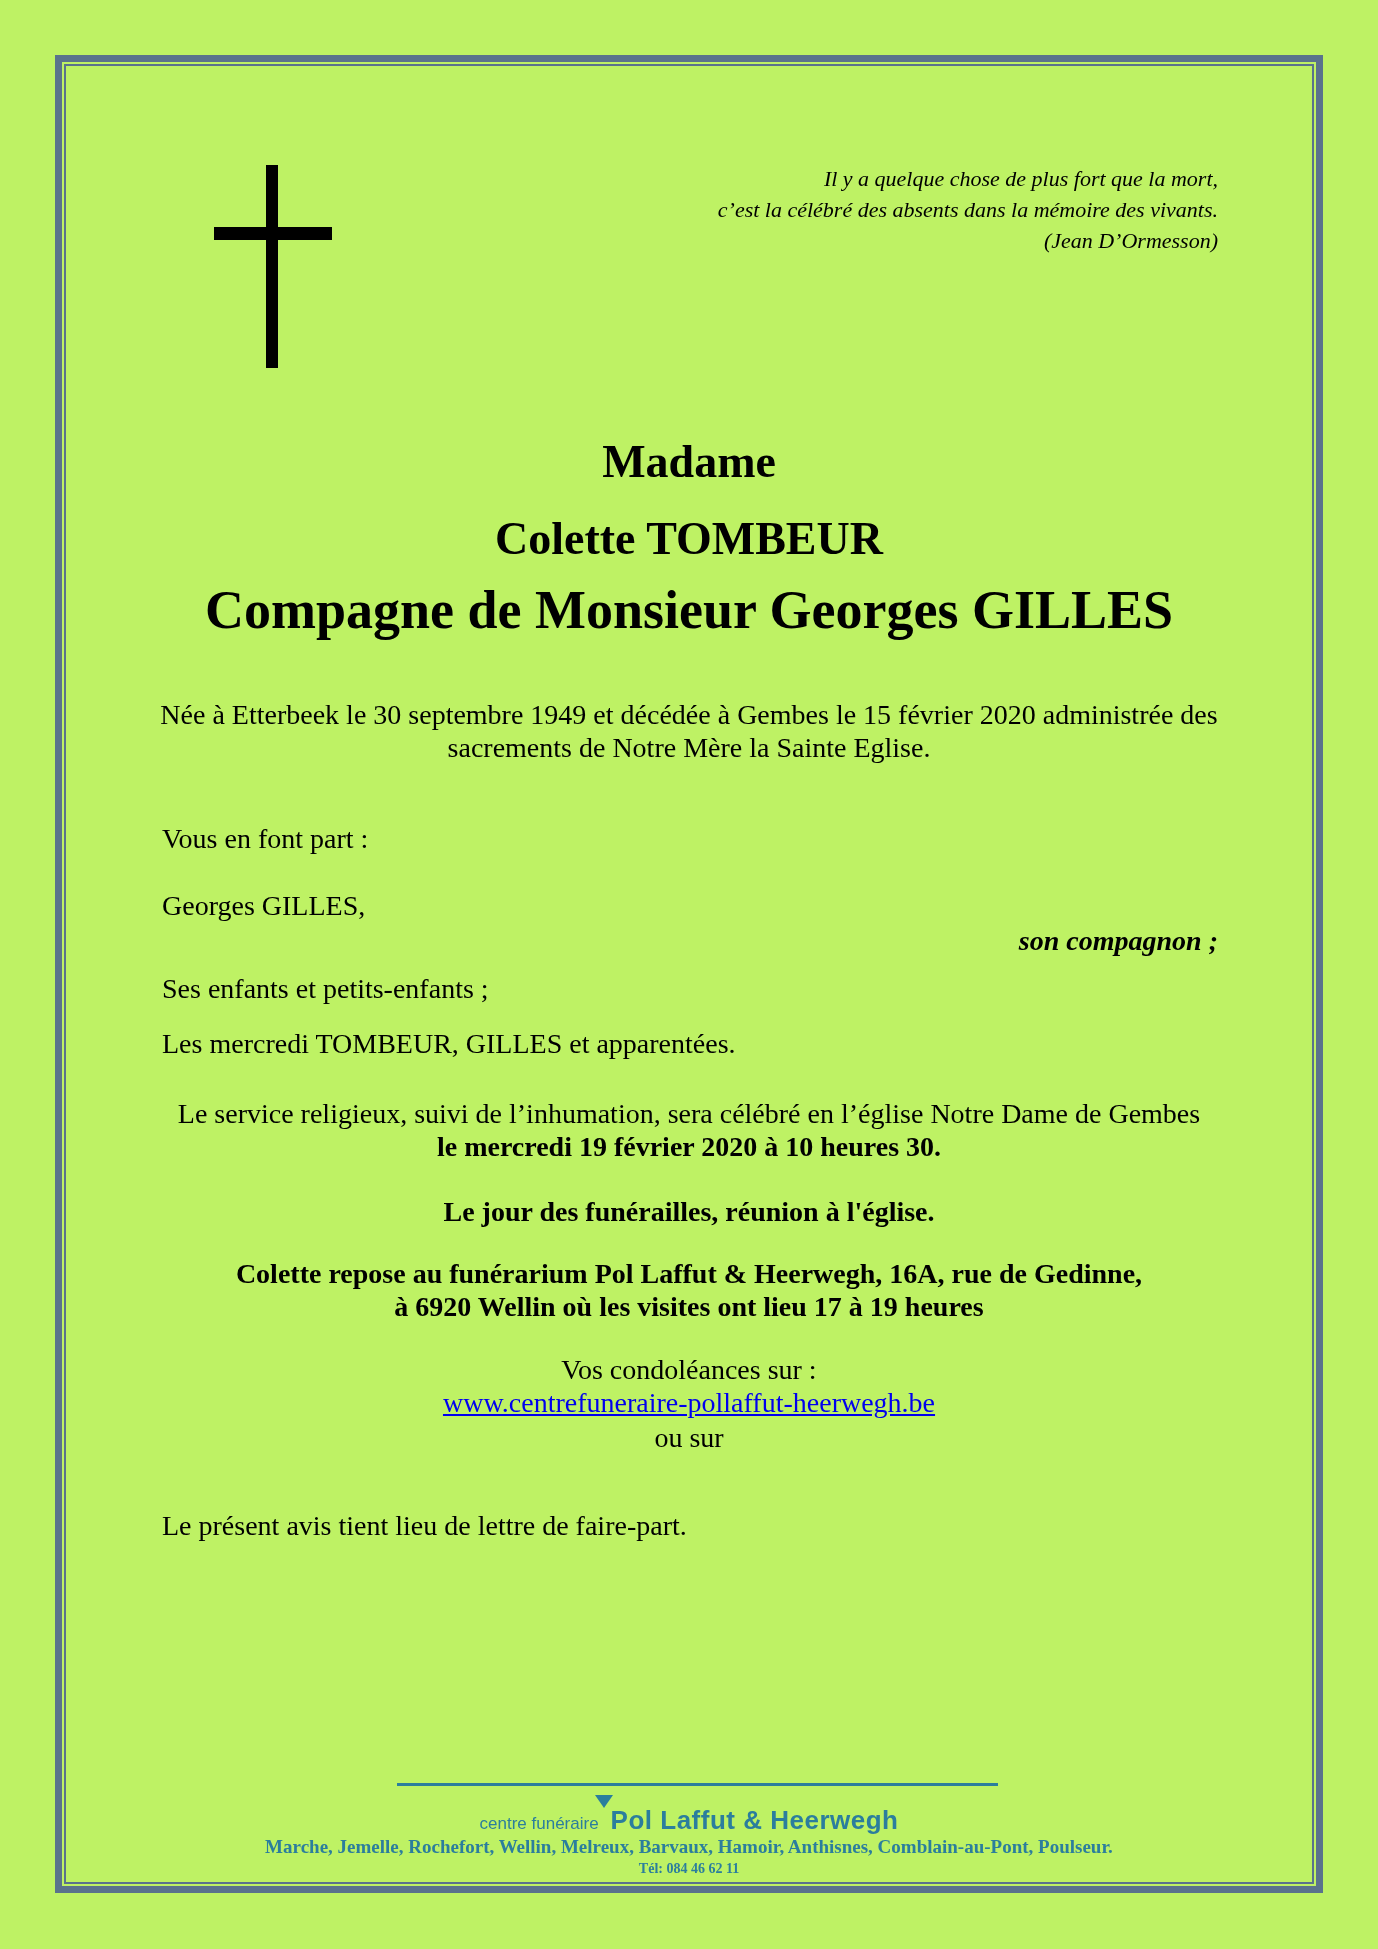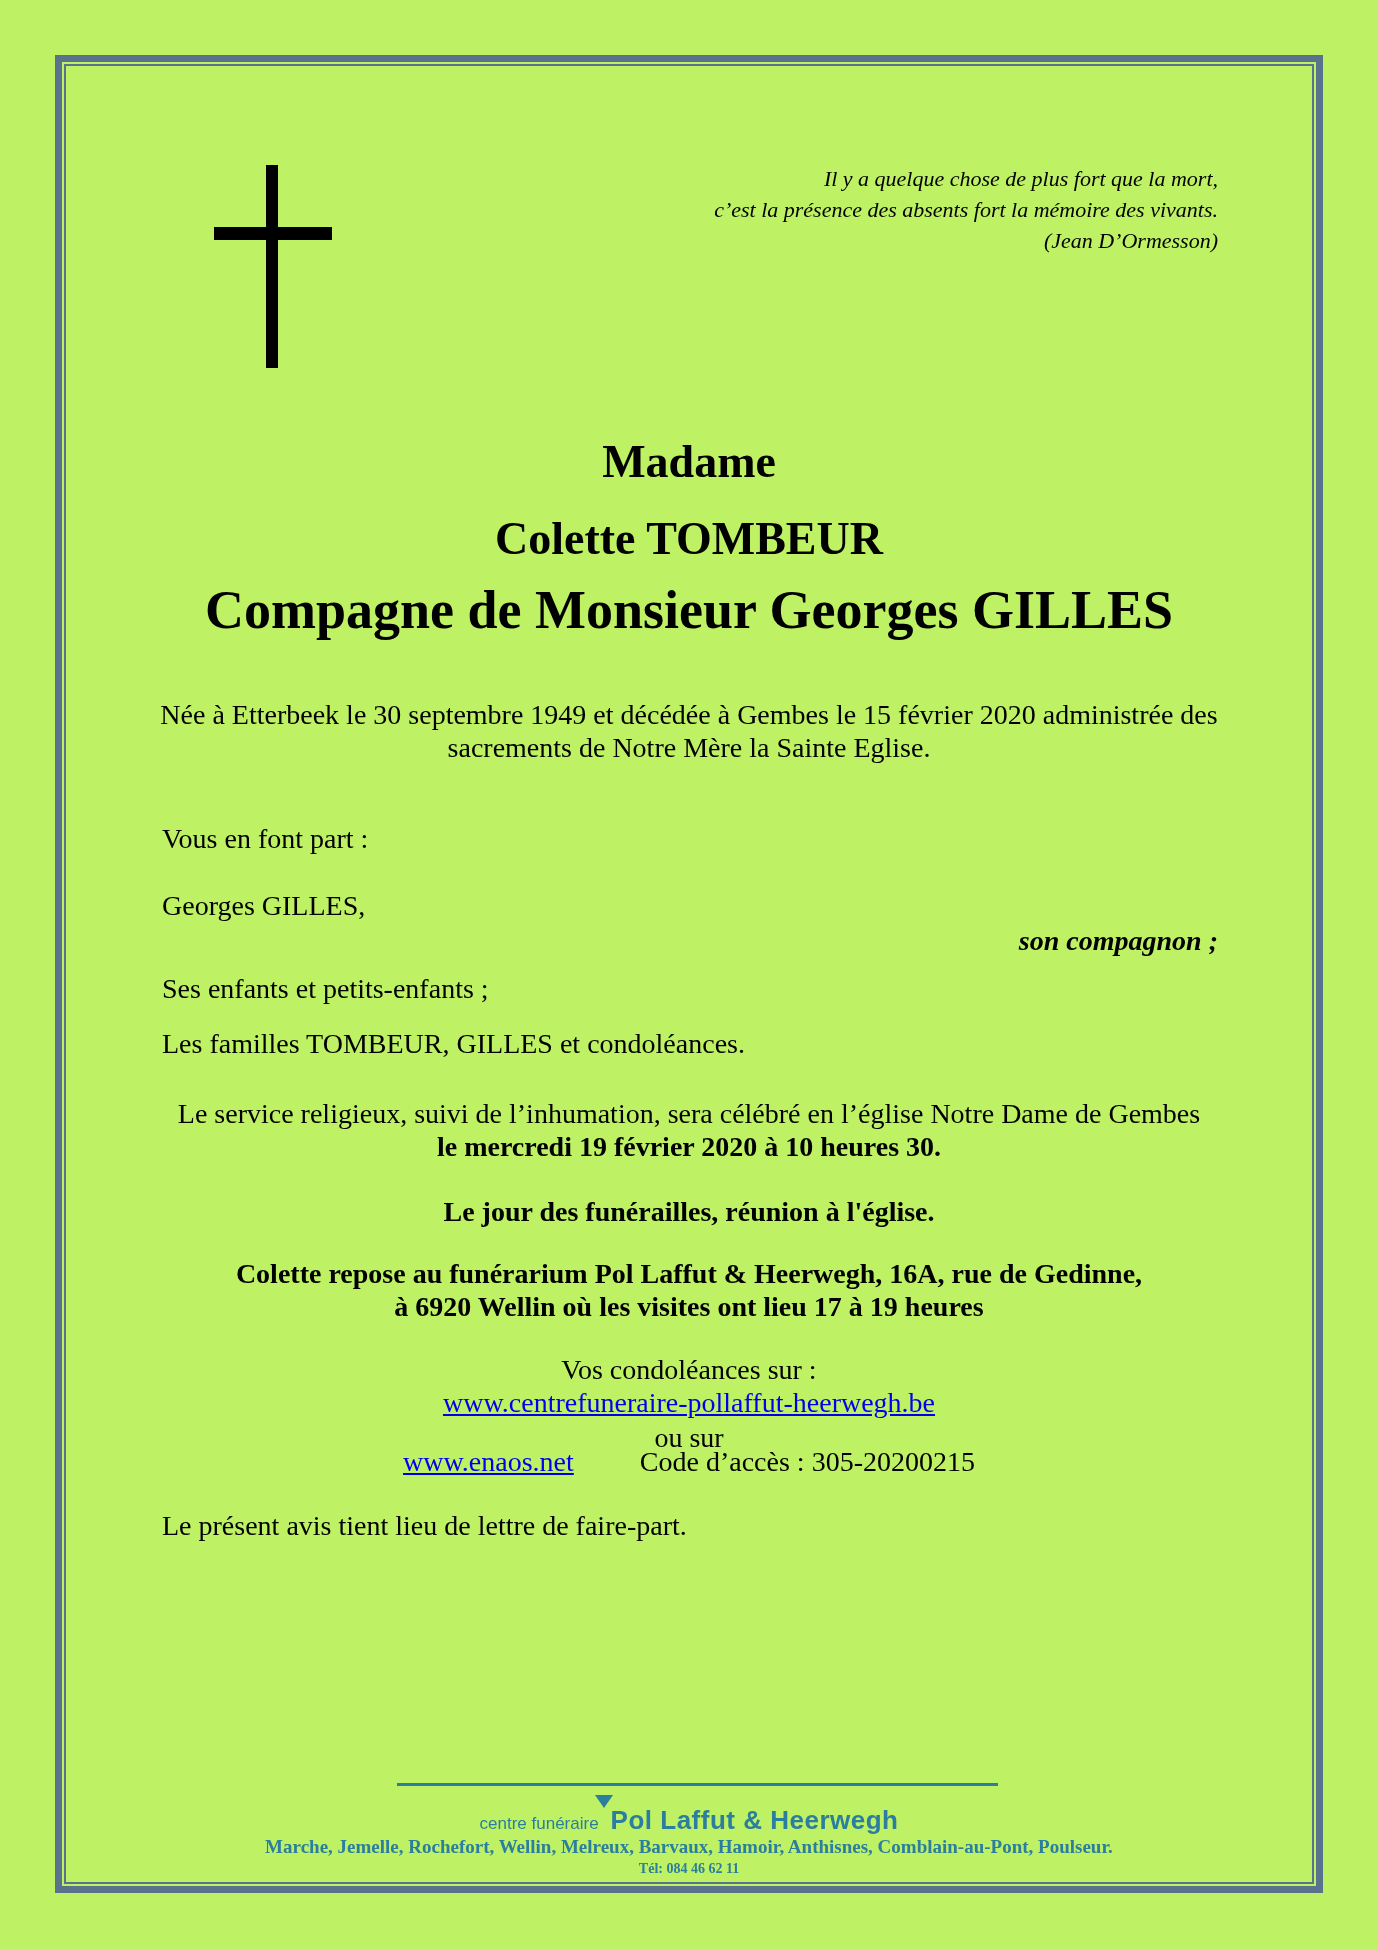--- a/index.html
+++ b/index.html
@@ -83,62 +83,58 @@
     <div class="frame-inner"></div>
   </div>
 
   <div class="cross">
     <div class="vbar"></div>
     <div class="hbar"></div>
   </div>
 
   <div class="quote">
     <div>Il y a quelque chose de plus fort que la mort,</div>
-    <div>c’est la présence des absents fort la mémoire des vivants.</div>
+    <div>c’est la célébré des absents dans la mémoire des vivants.</div>
     <div>(Jean D’Ormesson)</div>
   </div>
 
   <div class="title-block">
     <div class="title-line-1">Madame</div>
     <div class="title-line-2">Colette TOMBEUR</div>
     <div class="title-line-3">Compagne de Monsieur Georges GILLES</div>
   </div>
 
   <div class="center txt" style="top:698px;">
     <div>Née à Etterbeek le 30 septembre 1949 et décédée à Gembes le 15 février 2020 administrée des</div>
     <div>sacrements de Notre Mère la Sainte Eglise.</div>
   </div>
 
   <div class="left txt" style="top:822px;">Vous en font part :</div>
   <div class="left txt" style="top:889px;">Georges GILLES,</div>
   <div class="right txt bolditalic" style="top:924px;">son compagnon ;</div>
   <div class="left txt" style="top:972px;">Ses enfants et petits-enfants ;</div>
-  <div class="left txt" style="top:1027px;">Les familles TOMBEUR, GILLES et condoléances.</div>
+  <div class="left txt" style="top:1027px;">Les mercredi TOMBEUR, GILLES et apparentées.</div>
 
   <div class="center txt" style="top:1097px;">
     <div>Le service religieux, suivi de l’inhumation, sera célébré en l’église Notre Dame de Gembes</div>
     <div class="bold">le mercredi 19 février 2020 à 10 heures 30.</div>
   </div>
 
   <div class="center txt bold" style="top:1195px;">Le jour des funérailles, réunion à l'église.</div>
 
   <div class="center txt bold" style="top:1257px;">
     <div>Colette repose au funérarium Pol Laffut &amp; Heerwegh, 16A, rue de Gedinne,</div>
     <div>à 6920 Wellin où les visites ont lieu 17 à 19 heures</div>
   </div>
 
   <div class="center txt" style="top:1353px;">Vos condoléances sur :</div>
   <div class="center txt" style="top:1386px;">
     <a class="doc-link">www.centrefuneraire-pollaffut-heerwegh.be</a>
   </div>
   <div class="center txt" style="top:1421px;">ou sur</div>
-  <div class="enaos-row txt">
-    <a class="doc-link">www.enaos.net</a>
-    <span>Code d’accès : 305-20200215</span>
-  </div>
 
   <div class="left txt" style="top:1509px;font-family:Liberation Serif, serif;">Le présent avis tient lieu de lettre de faire-part.</div>
 
   <div class="footer-rule"></div>
   <div class="footer-triangle"></div>
   <div class="brand-row">
     <span class="brand-prefix">centre funéraire</span>
     <span class="brand-name">Pol Laffut &amp; Heerwegh</span>
   </div>
   <div class="footer-cities">Marche, Jemelle, Rochefort, Wellin, Melreux, Barvaux, Hamoir, Anthisnes, Comblain-au-Pont, Poulseur.</div>

